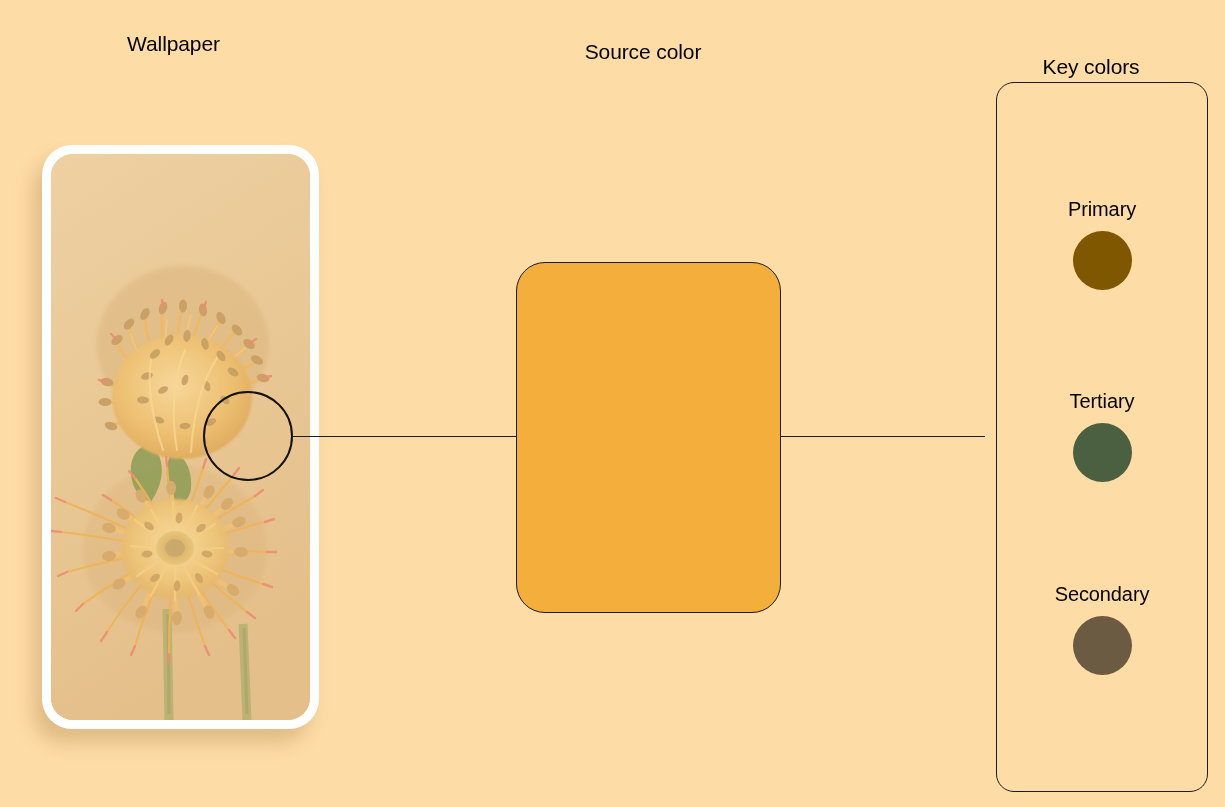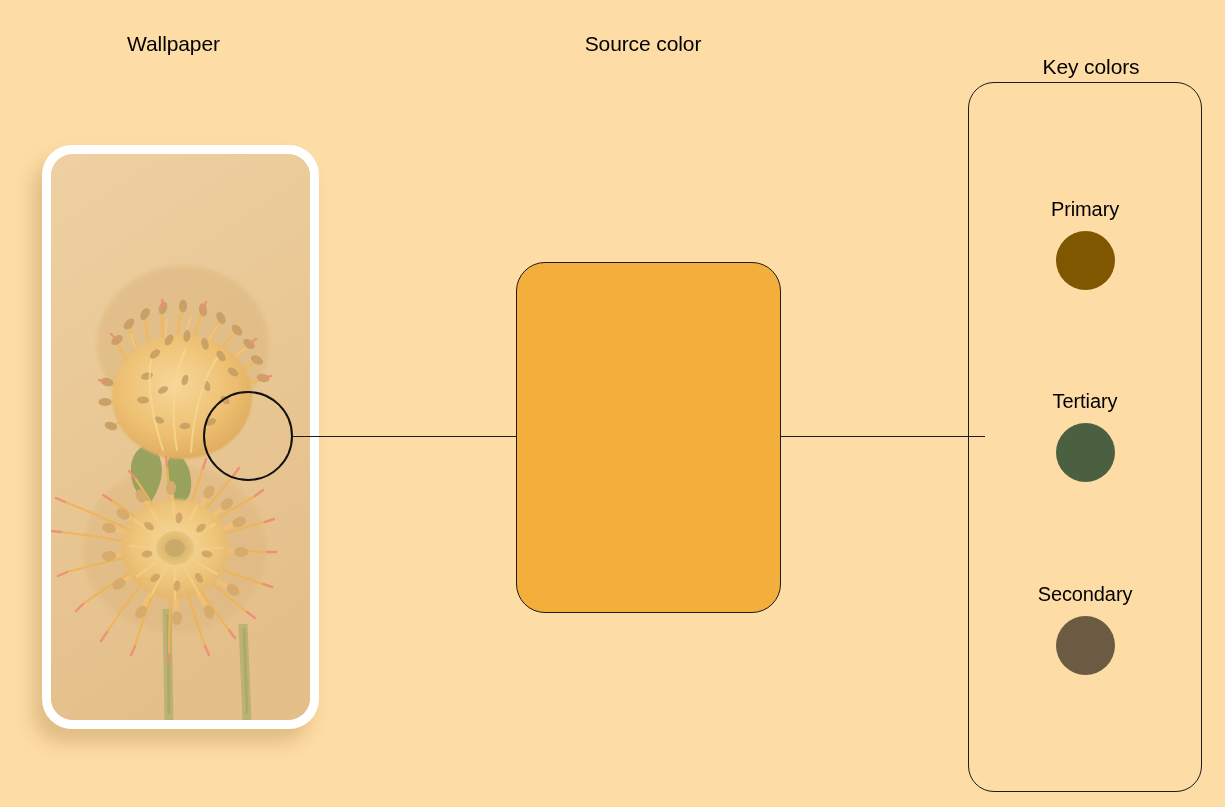--- a/index.html
+++ b/index.html
@@ -21,21 +21,21 @@
   .col-heading {
     position: absolute;
     font-size: 21px;
     font-weight: 400;
     letter-spacing: -0.1px;
     text-align: center;
     white-space: nowrap;
     color: #000;
   }
   #heading-wallpaper   { left: 0;    top: 32px; width: 347px; }
-  #heading-source      { left: 468px; top: 32px; width: 350px; }
+  #heading-source      { left: 468px; top: 40px; width: 350px; }
   #heading-keycolors   { left: 984px; top: 21px; width: 214px; margin-top: 34px; }
 
   
   #wallpaper-phone {
     position: absolute;
     left: 42px;
     top: 145px;
     width: 277px;
     height: 584px;
     background: #ffffff;
@@ -80,26 +80,26 @@
     top: 262px;
     width: 265px;
     height: 351px;
     border: 1.6px solid #1c1c1c;
     border-radius: 29px;
   }
 
   
   #key-colors-panel {
     position: absolute;
-    left: 968px;
+    left: 996px;
     top: 82px;
-    width: 234px;
+    width: 212px;
     height: 710px;
     border: 1.6px solid #1c1c1c;
-    border-radius: 26px;
+    border-radius: 18px;
     display: flex;
     flex-direction: column;
     align-items: center;
     justify-content: space-evenly;
     padding: 14px 0 16px 0;
   }
   .key-color-item {
     display: flex;
     flex-direction: column;
     align-items: center;

